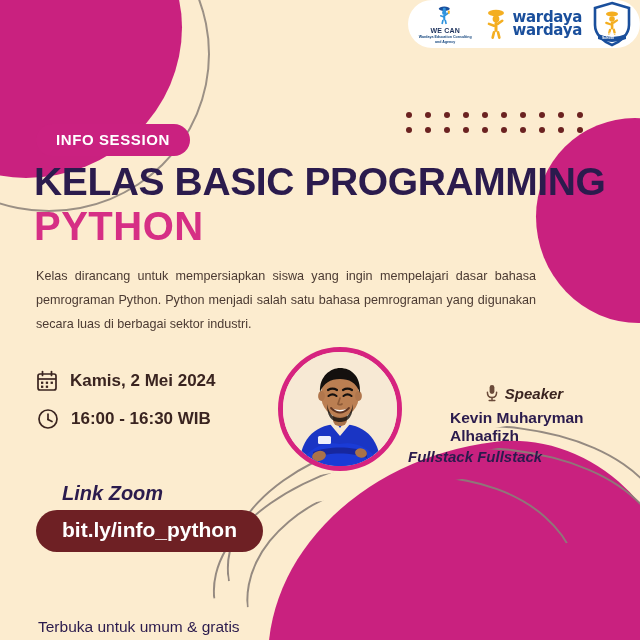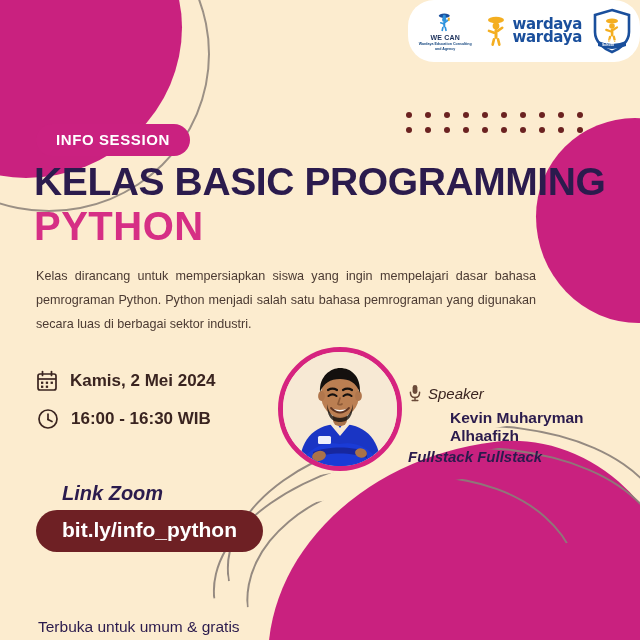--- a/index.html
+++ b/index.html
@@ -87,21 +87,21 @@
     clip-path: polygon(0% 10%, 100% 0%, 100% 34%, 0% 50%);
     transform: rotate(-5deg);
   }
 
   
   .logo-panel {
     position: absolute;
     right: 0;
     top: 0;
     width: 232px;
-    height: 62px;
+    height: 48px;
     background: #ffffff;
     border-bottom-left-radius: 26px;
     display: flex;
     align-items: center;
     justify-content: center;
     gap: 10px;
     padding: 0 8px;
     box-sizing: border-box;
     border-radius: 26px;
   }
@@ -235,23 +235,24 @@
   .speaker-info {
     position: absolute;
     left: 408px;
     top: 384px;
   }
   .speaker-head {
     display: flex;
     align-items: center;
     gap: 6px;
     font-size: 15px;
-    font-weight: normal;
+    font-weight: bold;
     font-style: italic;
     color: #3a2420;
+    justify-content: center;
   }
   .speaker-name {
     font-size: 15.5px;
     font-weight: bold;
     color: #2b1b4d;
     margin-top: 7px;
     margin-left: 42px;
   }
   .speaker-role {
     font-size: 15px;

